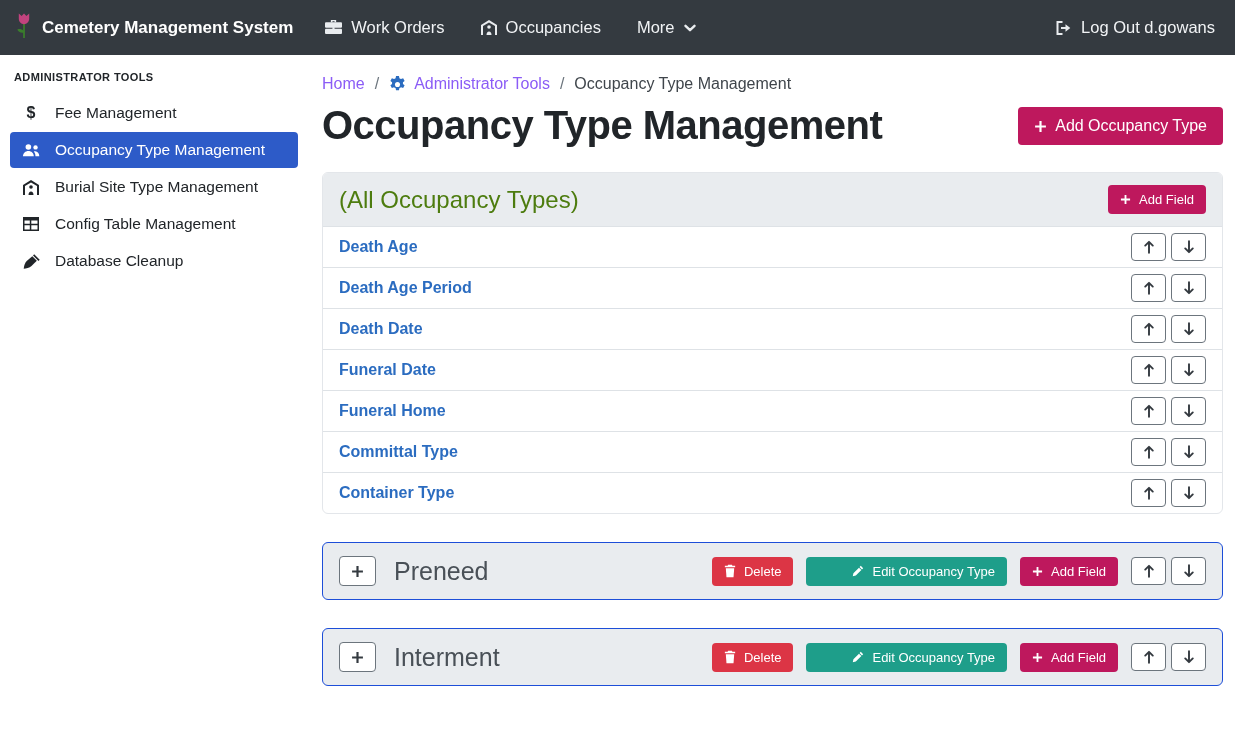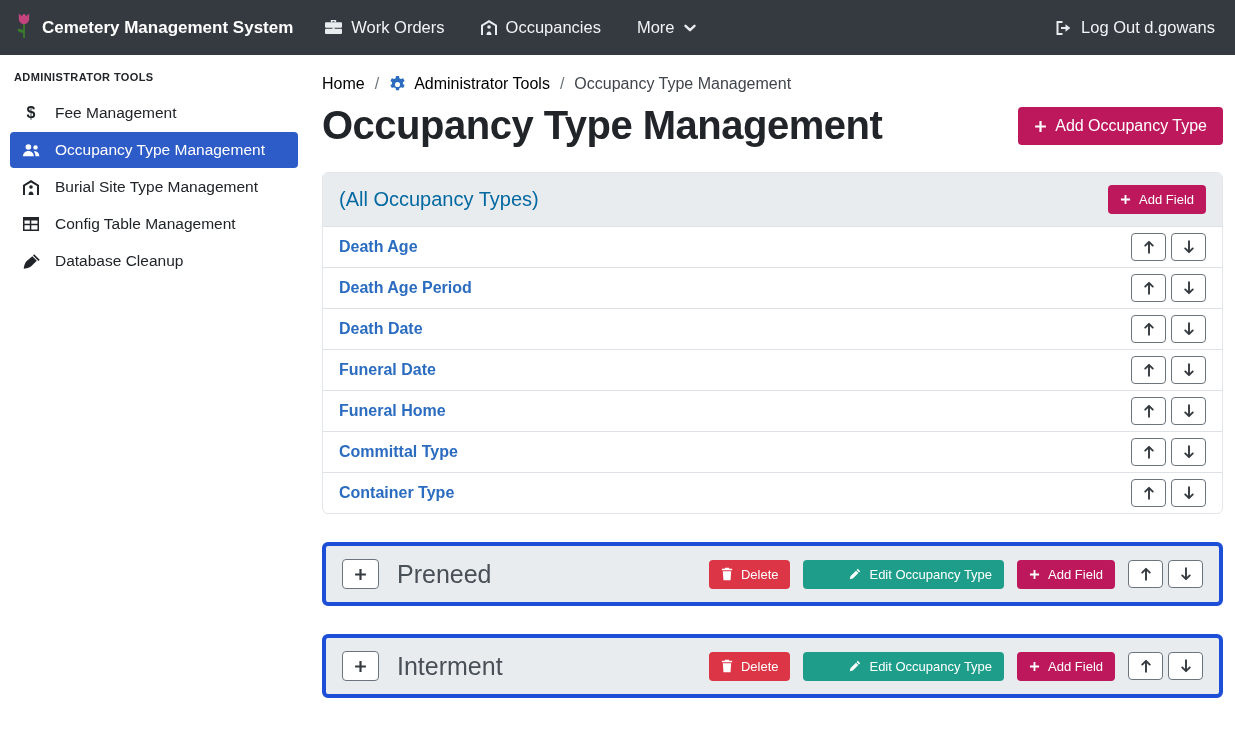--- a/index.html
+++ b/index.html
@@ -45,21 +45,21 @@
   }
   .side-item .icon { width: 22px; display: flex; justify-content: center; color: #212529; }
   .side-item.active { background: #2d5bc8; color: #fff; }
   .side-item.active .icon { color: #fff; }
   .dollar-glyph { font-weight: 700; font-size: 16px; }
 
   
   .main { flex: 1; padding: 14px 12px 0 14px; overflow: hidden; }
 
   .breadcrumb { display: flex; align-items: center; gap: 10px; font-size: 16px; margin: 6px 0 10px; }
-  .breadcrumb a { color: #000000; display: flex; align-items: center; gap: 8px; text-align: center; }
+  .breadcrumb a { color: #8b5cf6; display: flex; align-items: center; gap: 8px; text-align: center; }
   .crumb-sep { color: #6c757d; }
   .crumb-current { color: #3f454b; }
   .gear { color: #2b6cc0; display: flex; }
 
   .title-row { display: flex; justify-content: space-between; align-items: flex-start; margin: 4px 0 24px; }
   h1.page-title { font-size: 40px; font-weight: 600; letter-spacing: -0.5px; color: #212529; }
 
   
   .btn {
     display: inline-flex; align-items: center; gap: 8px;
@@ -82,30 +82,30 @@
 
   
   .card {
     border: 1px solid #e3e6ea; border-radius: 6px; margin-bottom: 28px;
     background: #fff;
   }
   .card-header {
     background: #e9ecef; border-radius: 5px 5px 0 0; border-bottom: 1px solid #dee2e6;
     padding: 12px 16px; display: flex; align-items: center; justify-content: space-between;
   }
-  .card-title { font-size: 20px; color: #0369a1; }
+  .card-title { font-size: 24px; color: #4d7c0f; }
   .field-row {
     display: flex; align-items: center; justify-content: space-between;
     padding: 6px 16px; border-bottom: 1px solid #dee2e6;
   }
   .field-row:last-child { border-bottom: none; }
   .field-link { color: #2b6cc0; font-weight: 700; font-size: 16px; }
 
   .type-card {
-    background: #e9ecef; border: 4px solid #1d4ed8; border-radius: 6px;
+    background: #e9ecef; border: 1px solid #1d4ed8; border-radius: 6px;
     padding: 13px 16px; display: flex; align-items: center; margin-bottom: 28px;
   }
   .type-title { font-size: 25px; font-weight: 500; color: #495057; margin-left: 18px; flex: 1; }
   .type-actions { display: flex; align-items: center; gap: 13px; }
 </style>
 </head>
 <body>
 
 <svg width="0" height="0" style="position:absolute" aria-hidden="true">
   <defs>

